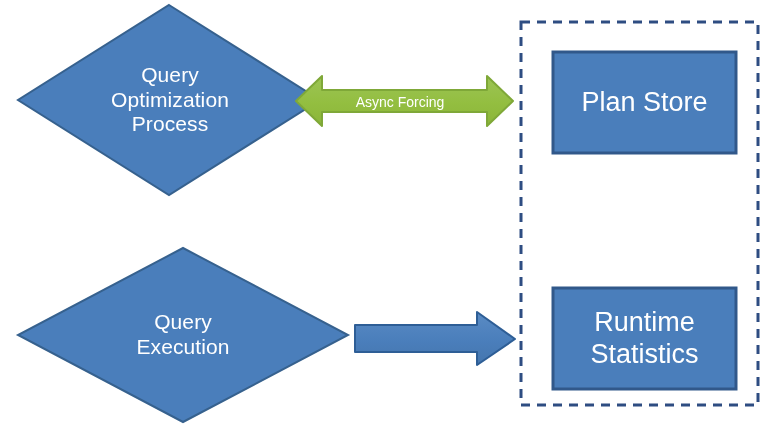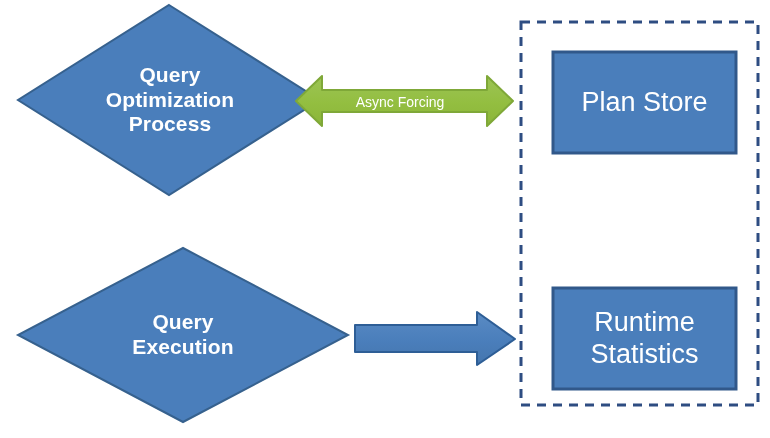--- a/index.html
+++ b/index.html
@@ -33,21 +33,21 @@
     justify-content: center;
     text-align: center;
     color: #ffffff;
     line-height: 1.18;
     white-space: pre-line;
     user-select: none;
   }
   
   .diamond-label {
     font-size: 21px;
-    font-weight: 700;
+    font-weight: 400;
     letter-spacing: 0.1px;
   }
   #label-query-optimization {
     left: 60px;
     top: 52px;
     width: 220px;
     height: 96px;
   }
   #label-query-execution {
     left: 70px;

